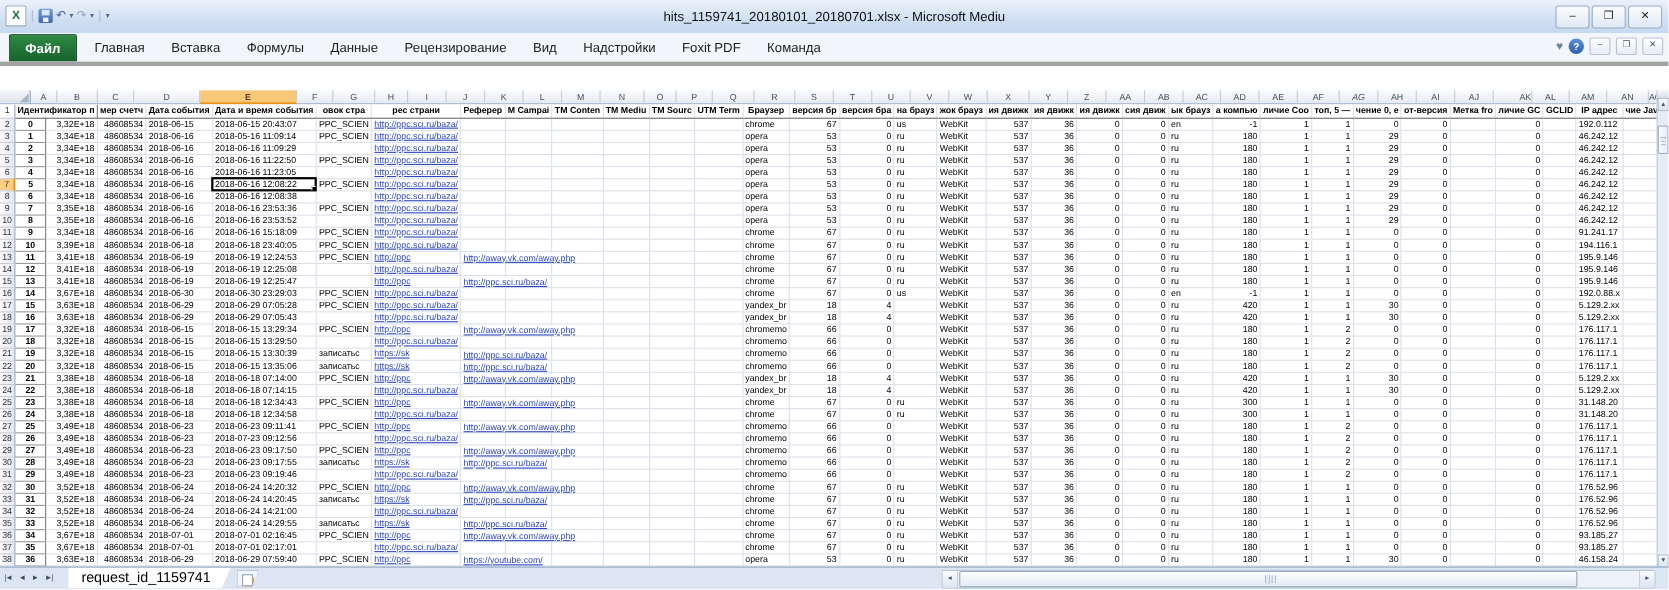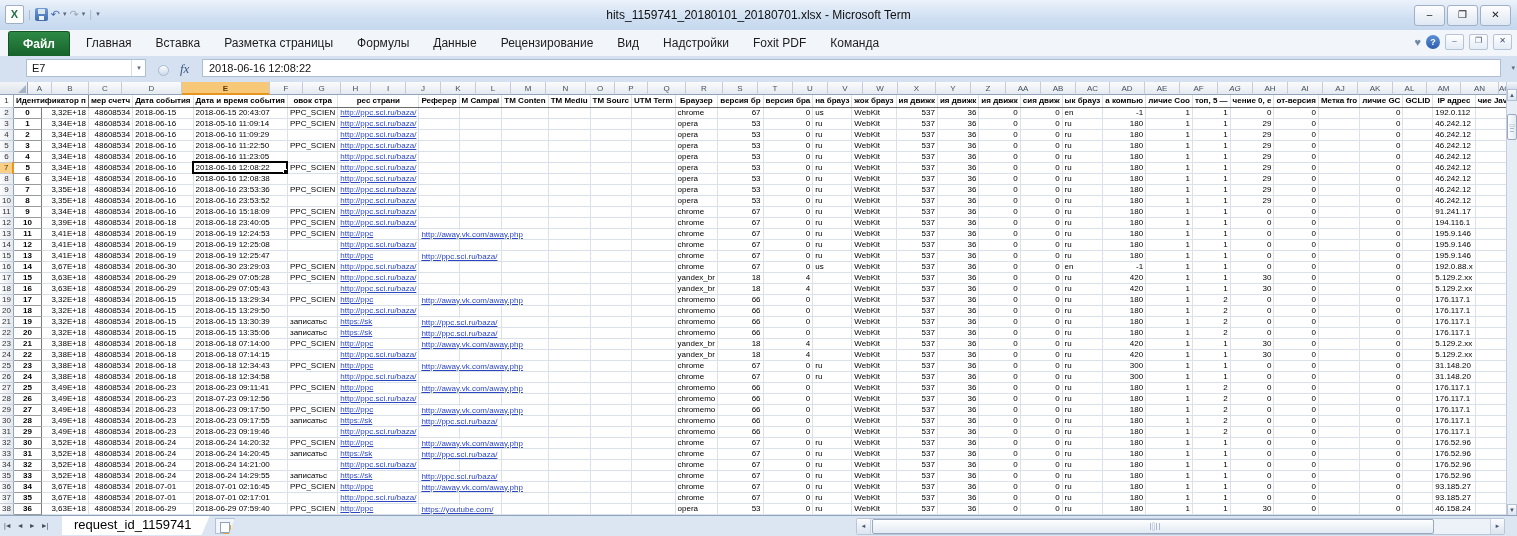--- a/index.html
+++ b/index.html
@@ -120,59 +120,50 @@
       <span class="appicon">X</span>
       <span class="qsep">|</span>
       <span class="saveicon"></span>
       <span class="ico">↶</span>
       <span class="drop">▾</span>
       <span class="ico gray">↷</span>
       <span class="drop">▾</span>
       <span class="qsep">|</span>
       <span class="drop">▾</span>
     </div>
-    <div id="titletext">hits_1159741_20180101_20180701.xlsx  -  Microsoft Term</div>
+    <div id="titletext">hits_1159741_20180101_20180701.xlsx  -  Microsoft Mediu</div>
     <div class="winbtns">
       <span class="wbtn">–</span>
       <span class="wbtn">❐</span>
       <span class="wbtn">✕</span>
     </div>
   </div>
 
   <div id="tabrow">
     <div id="rtabs">
       <span class="filetab">Файл</span>
     <span class="rtab">Главная</span>
         <span class="rtab">Вставка</span>
-        <span class="rtab">Разметка страницы</span>
         <span class="rtab">Формулы</span>
         <span class="rtab">Данные</span>
         <span class="rtab">Рецензирование</span>
         <span class="rtab">Вид</span>
         <span class="rtab">Надстройки</span>
         <span class="rtab">Foxit PDF</span>
         <span class="rtab">Команда</span>
       </div>
     <div class="tabricons">
       <span class="hearticon">♥</span>
       <span class="helpicon">?</span>
       <span class="miniwbtn">–</span>
       <span class="miniwbtn">❐</span>
       <span class="miniwbtn">✕</span>
     </div>
   </div>
 
-  <div id="formulabar">
-    <div class="namebox">E7</div>
-    <div class="nbdrop">▾</div>
-    <div class="dotbtn"></div>
-    <div class="fx">fx</div>
-    <div class="fbox">2018-06-16 12:08:22</div>
-    <div class="fexp">▾</div>
-  </div>
 
   <div id="colheads">
     <div class="corner"></div>
   <div class="letter" style="width: 24px;">A</div>
       <div class="letter" style="width: 37px;">B</div>
       <div class="letter" style="width: 33px;">C</div>
       <div class="letter" style="width: 60px;">D</div>
       <div class="letter cur" style="width: 88px;">E</div>
       <div class="letter" style="width: 33px;">F</div>
       <div class="letter" style="width: 38px;">G</div>
@@ -198,21 +189,21 @@
       <div class="letter" style="width: 35px;">AA</div>
       <div class="letter" style="width: 35px;">AB</div>
       <div class="letter" style="width: 34px;">AC</div>
       <div class="letter" style="width: 35px;">AD</div>
       <div class="letter" style="width: 35px;">AE</div>
       <div class="letter" style="width: 38px;">AF</div>
       <div class="letter" style="width: 35px; font-style: italic;">AG</div>
       <div class="letter" style="width: 35px;">AH</div>
       <div class="letter" style="width: 35px;">AI</div>
       <div class="letter" style="width: 35px;">AJ</div>
-      <div class="letter" style="width: 35px;">AK</div>
+      <div class="letter" style="width: 35px; text-align: right;">AK</div>
       <div class="letter" style="width: 34px;">AL</div>
       <div class="letter" style="width: 34px;">AM</div>
       <div class="letter" style="width: 38px;">AN</div>
       <div class="letter" style="width: 8px;">AO</div>
     </div>
 
   <div id="gridvp">
       <table>
         <colgroup>
           <col style="width:28px">

